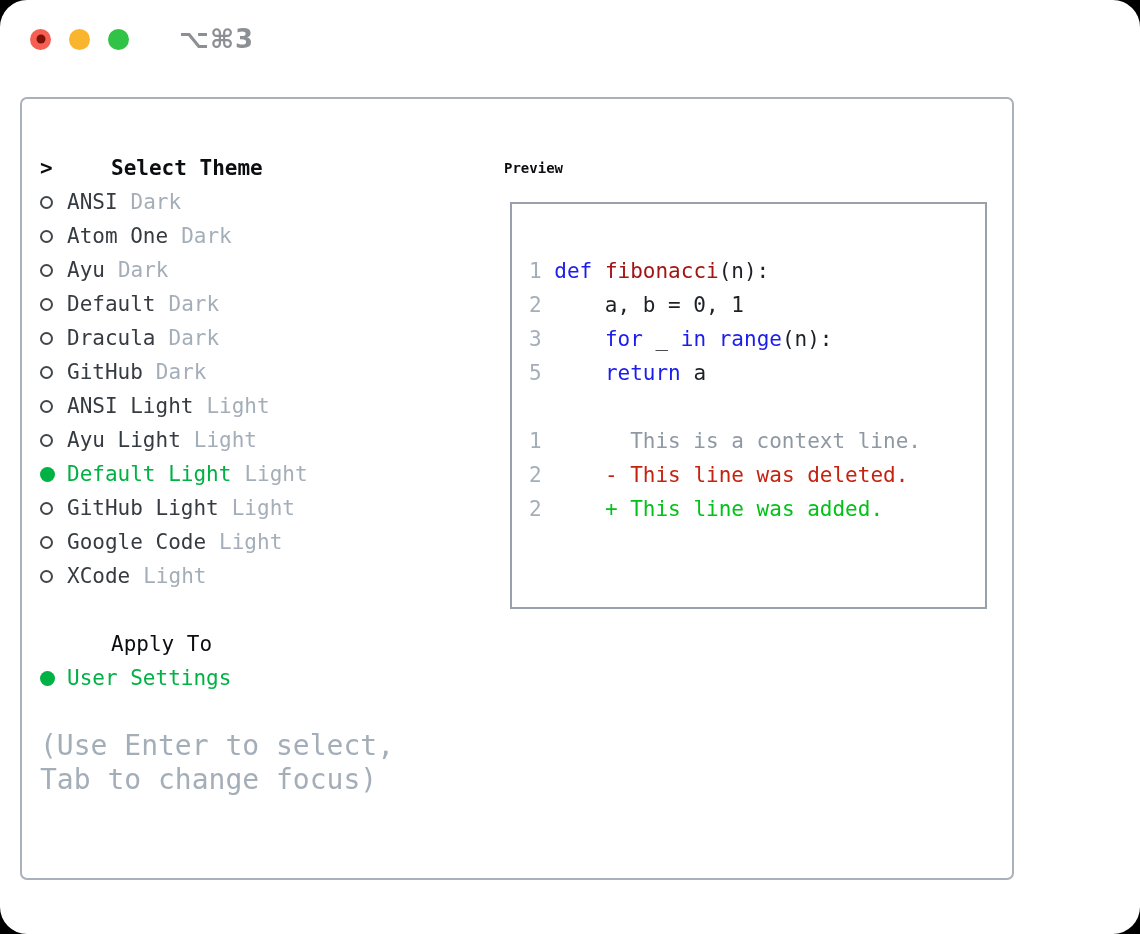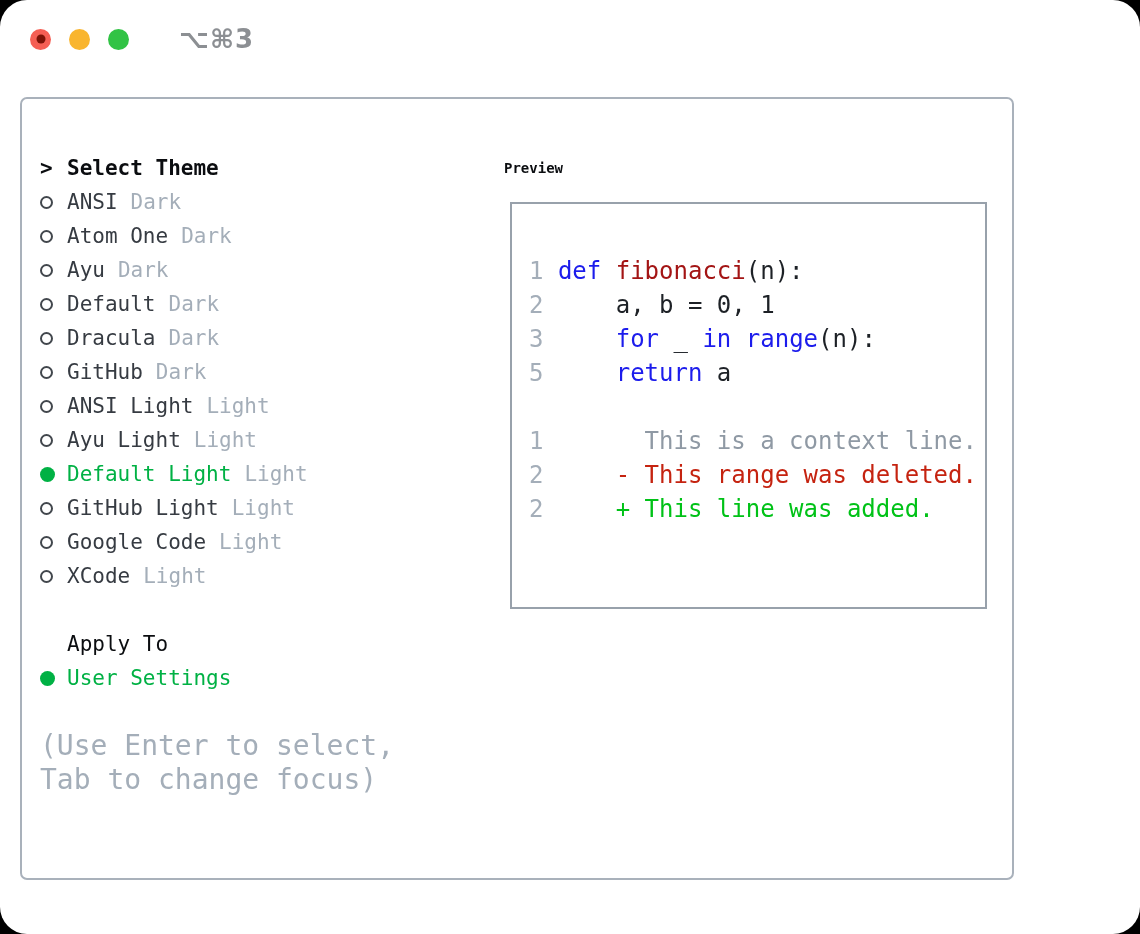--- a/index.html
+++ b/index.html
@@ -44,21 +44,21 @@
     position:absolute; left:20px; top:97px;
     width:994px; height:783px;
     border:2px solid var(--panel_border);
     border-radius:7px;
     background:var(--window_bg);
   }
   .row { display:flex; align-items:center; height:34px; font-size:21px; }
   .marker-col { width:27px; display:flex; align-items:center; flex:none; }
   
   .left-col { position:absolute; left:18px; top:52px; }
-  .sec-heading { font-weight:bold; color:var(--heading); }
+  .sec-heading { font-weight:bold; color:var(--heading);margin-left:44px; }
   .caret { font-weight:bold; color:var(--heading); font-size:21px; }
   .radio {
     width:13px; height:13px; border-radius:50%;
     border:2px solid var(--marker); background:transparent;
   }
   .radio.sel { width:15px; height:15px; border:none; background:var(--accent); }
   .theme-name { color:var(--item); }
   .theme-name.sel { color:var(--accent); }
   .theme-tag { color:var(--tag); margin-left:13px; }
   .opt-label { color:var(--item); }
@@ -75,21 +75,21 @@
     font-size:14px; font-weight:bold; color:var(--heading);
   }
   .preview-box {
     position:absolute; left:488px; top:103px;
     width:477px; height:407px;
     border:2px solid var(--box_border);
     padding:50px 0 0 17px;
     overflow:hidden;
   }
   .pline {
-    height:34px; font-size:24px; line-height:34px;
+    height:34px; font-size:21px; line-height:34px;
     white-space:pre; color:var(--code);
   }
   .tok-gut { color:var(--gutter); }
   .tok-kw  { color:var(--keyword); }
   .tok-fn  { color:var(--function); }
   .tok-tx  { color:var(--code); }
   .tok-ctx { color:var(--context); }
   .tok-del { color:var(--deleted); }
   .tok-add { color:var(--added); }
 </style>
@@ -227,18 +227,18 @@
 
     <div class="preview-heading">Preview</div>
 
     <div class="preview-box" id="preview-box">
         <div class="pline"><span class="tok-gut">1 </span><span class="tok-kw">def</span><span class="tok-tx"> </span><span class="tok-fn">fibonacci</span><span class="tok-tx">(n):</span></div>
         <div class="pline"><span class="tok-gut">2 </span><span class="tok-tx">    a, b = 0, 1</span></div>
         <div class="pline"><span class="tok-gut">3 </span><span class="tok-tx">    </span><span class="tok-kw">for</span><span class="tok-tx"> _ </span><span class="tok-kw">in</span><span class="tok-tx"> </span><span class="tok-kw">range</span><span class="tok-tx">(n):</span></div>
         <div class="pline"><span class="tok-gut">5 </span><span class="tok-tx">    </span><span class="tok-kw">return</span><span class="tok-tx"> a</span></div>
         <div class="pline"></div>
         <div class="pline"><span class="tok-gut">1 </span><span class="tok-ctx">      This is a context line.</span></div>
-        <div class="pline"><span class="tok-gut">2 </span><span class="tok-tx">    </span><span class="tok-del">- This range was deleted.</span></div>
+        <div class="pline"><span class="tok-gut">2 </span><span class="tok-tx">    </span><span class="tok-del">- This line was deleted.</span></div>
         <div class="pline"><span class="tok-gut">2 </span><span class="tok-tx">    </span><span class="tok-add">+ This line was added.</span></div>
       </div>
 
   </div>
 </div>
 
 </body></html>

